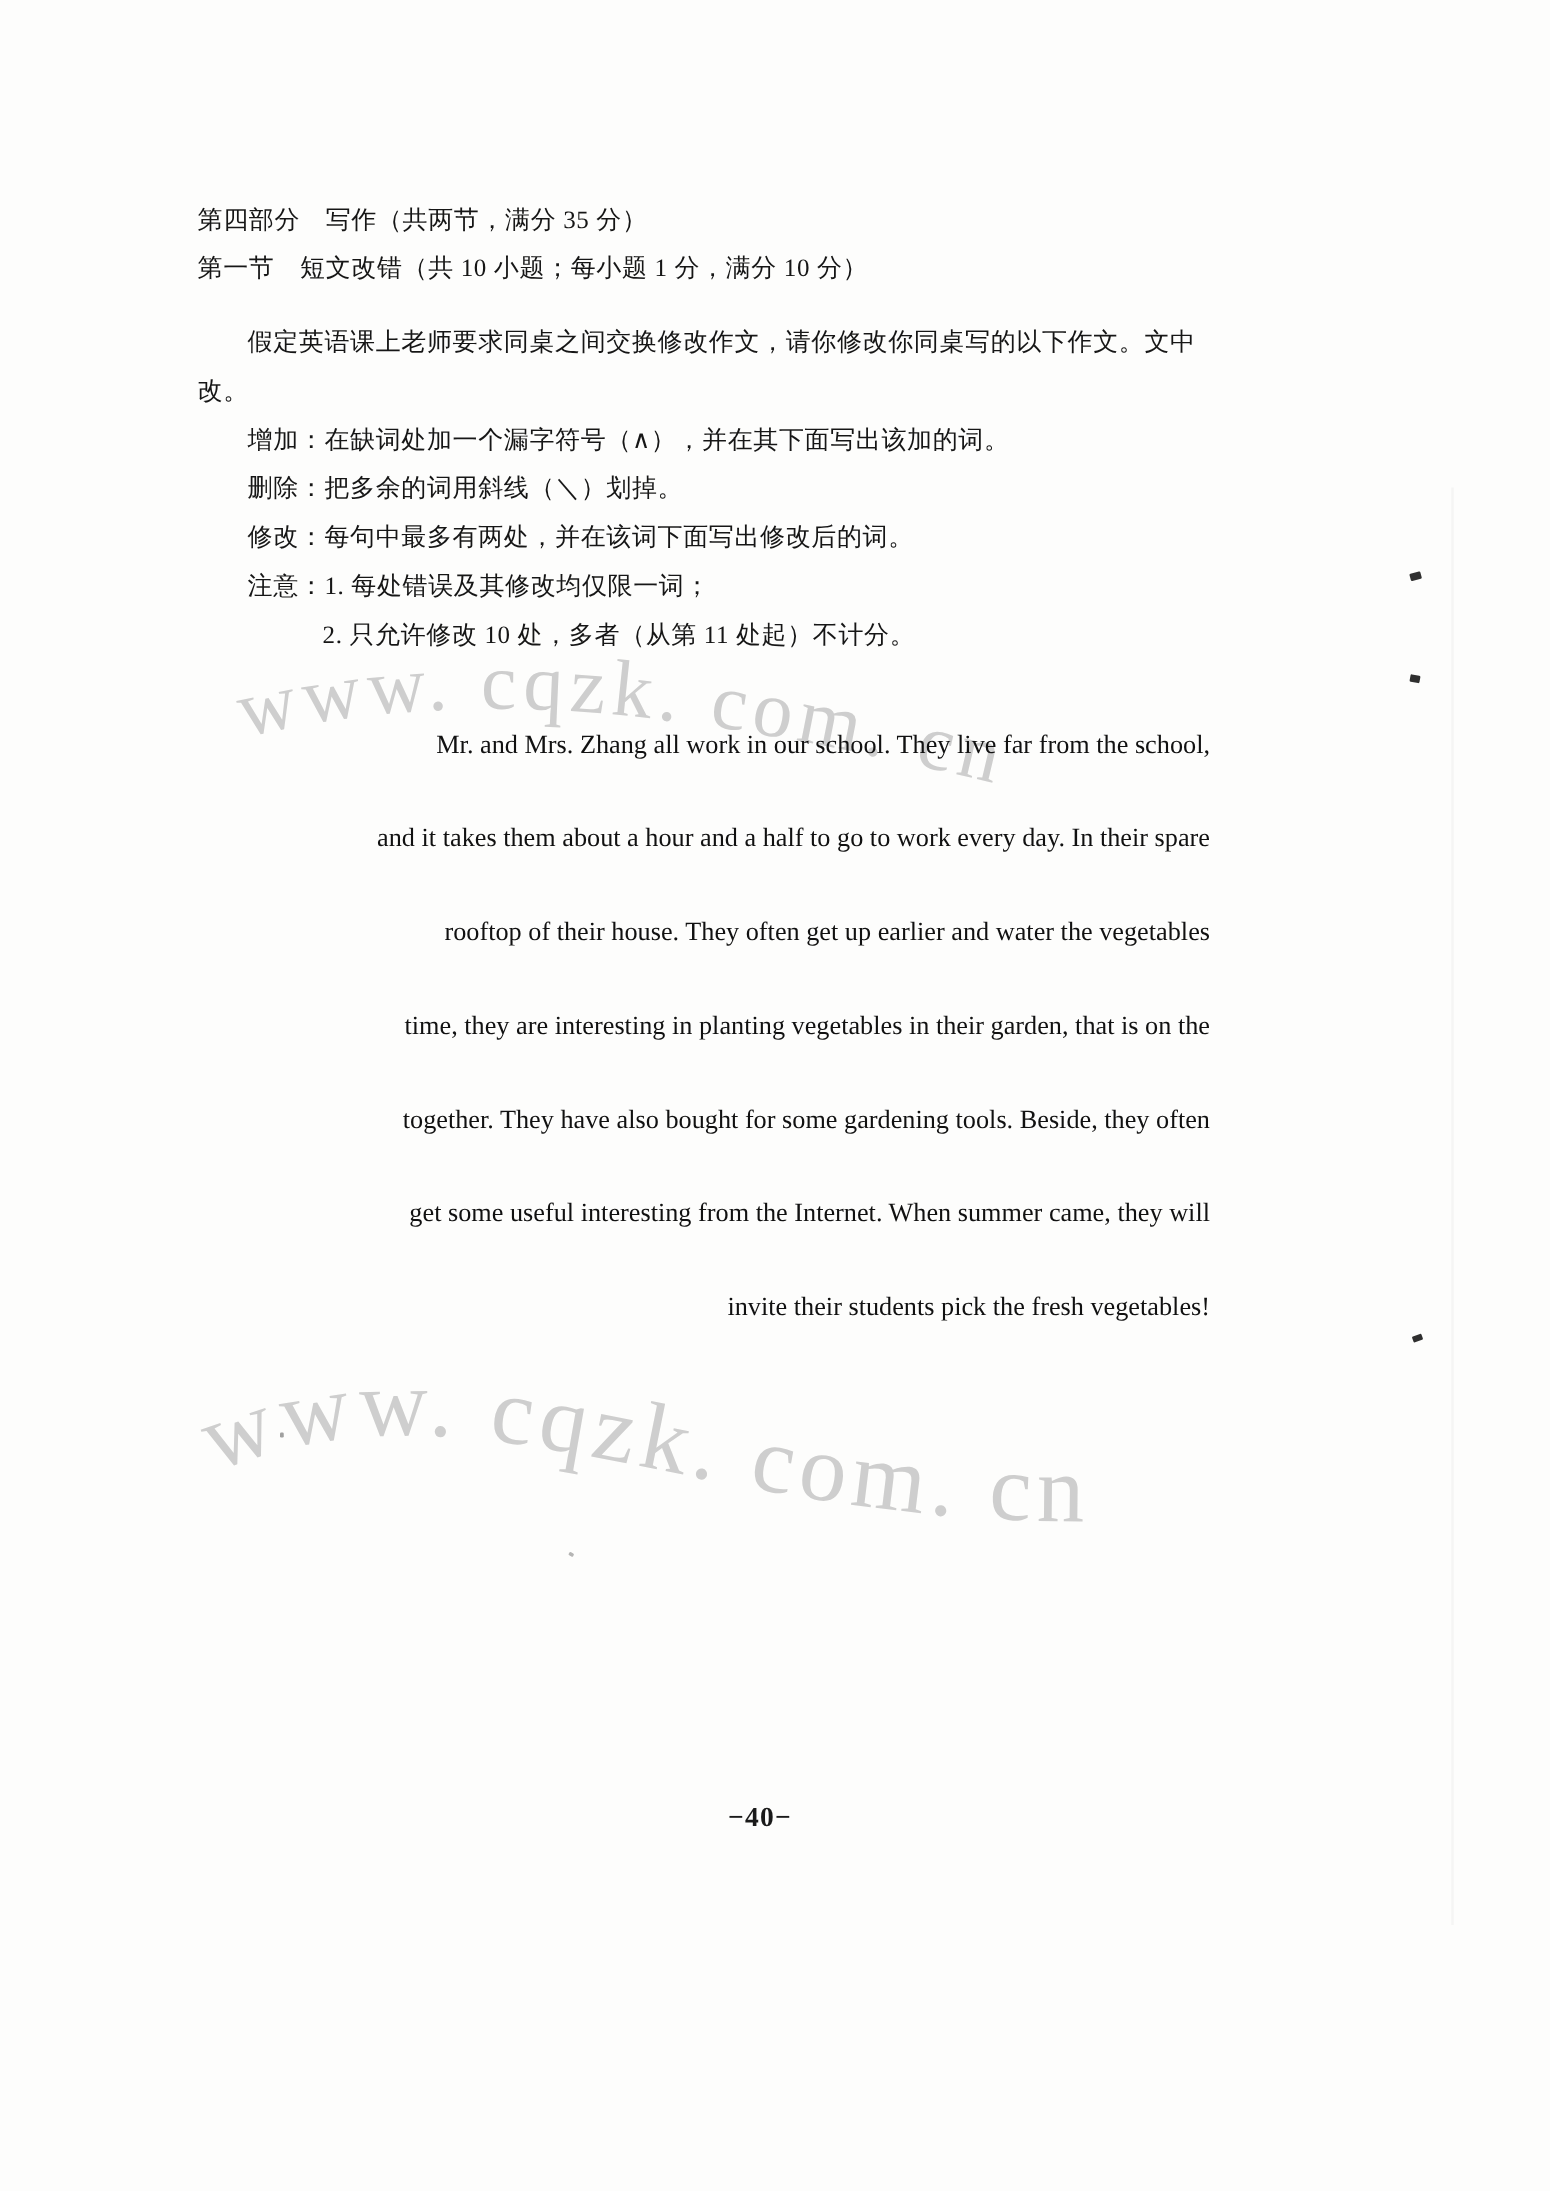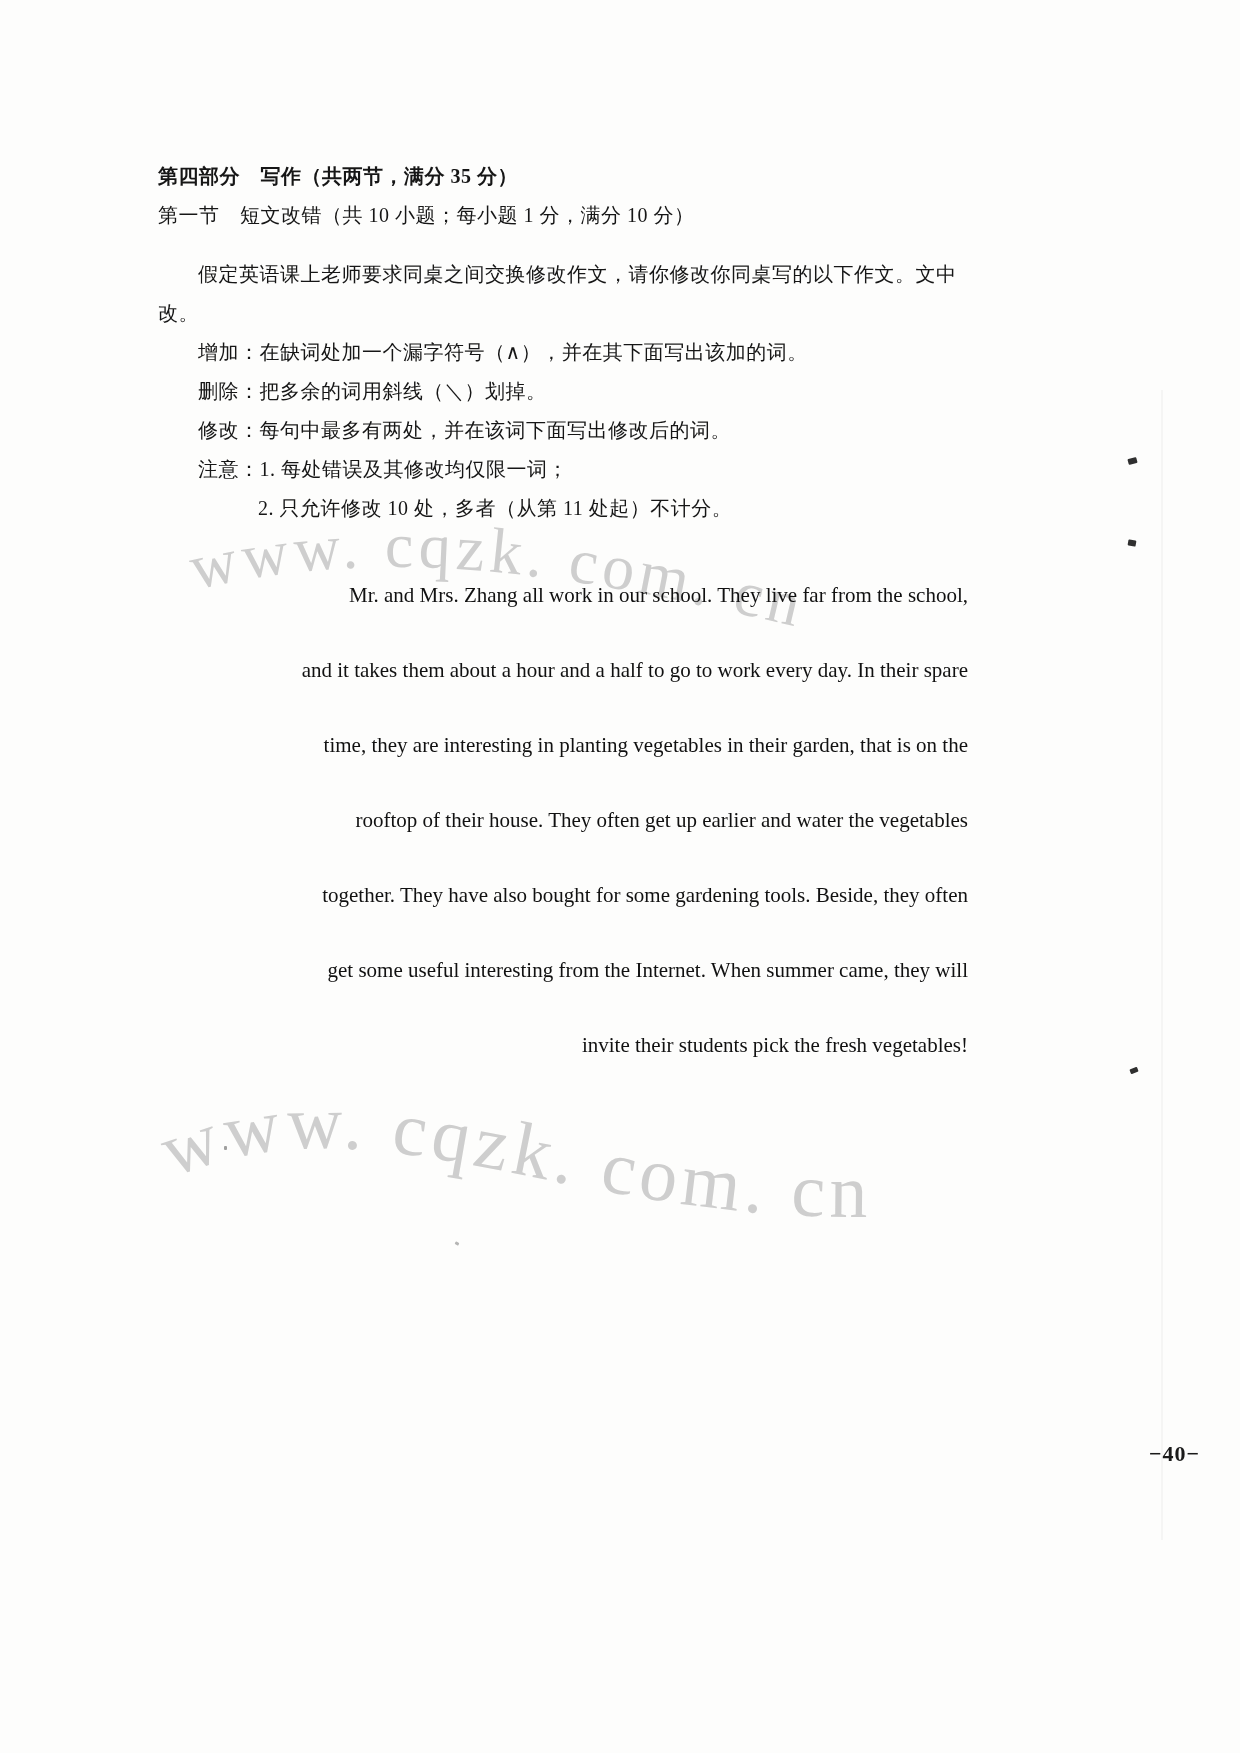--- a/index.html
+++ b/index.html
@@ -21,21 +21,21 @@
   .cn-block {
     position: absolute;
     left: 158px;
     top: 157px;
     width: 790px;
     font-size: 20px;
     line-height: 39px;
     letter-spacing: 0.5px;
   }
   .cn-line { white-space: nowrap; }
-  .part-title { font-weight: 700; }
+  .part-title { font-weight: 400; }
   .section-title .label { font-weight: 400; }
   .intro-first { text-indent: 2em; margin-top: 20px; }
   .rule-line { padding-left: 2em; }
   .note-first { padding-left: 2em; }
   .note-second { padding-left: 5em; }
 
   
   .passage {
     position: absolute;
     left: 158px;
@@ -62,21 +62,21 @@
     letter-spacing: 5px;
   }
   .wm-upper { font-size: 64px; }
   .wm-lower { font-size: 76px; }
 
   
   .page-number {
     position: absolute;
     left: 16px; right: 40px;
     top: 1441px;
-    text-align: right;
+    text-align: center;
     font-size: 22px;
     font-weight: 700;
     letter-spacing: 1px;
     color: #1a1a1a;
   }
 
   
   .speck {
     position: absolute;
     background: #2f2f2f;
@@ -122,22 +122,22 @@
     <div class="cn-line rule-line">增加：在缺词处加一个漏字符号（∧），并在其下面写出该加的词。</div>
     <div class="cn-line rule-line">删除：把多余的词用斜线（＼）划掉。</div>
     <div class="cn-line rule-line">修改：每句中最多有两处，并在该词下面写出修改后的词。</div>
     <div class="cn-line note-first">注意：1. 每处错误及其修改均仅限一词；</div>
     <div class="cn-line note-second">2. 只允许修改 10 处，多者（从第 11 处起）不计分。</div>
   </div>
 
   <div class="passage">
     <div class="passage-line first">Mr. and Mrs. Zhang all work in our school. They live far from the school,</div>
     <div class="passage-line">and it takes them about a hour and a half to go to work every day. In their spare</div>
+    <div class="passage-line">rooftop of their house. They often get up earlier and water the vegetables</div>
     <div class="passage-line">time, they are interesting in planting vegetables in their garden, that is on the</div>
-    <div class="passage-line">rooftop of their house. They often get up earlier and water the vegetables</div>
     <div class="passage-line">together. They have also bought for some gardening tools. Beside, they often</div>
     <div class="passage-line">get some useful interesting from the Internet. When summer came, they will</div>
     <div class="passage-line">invite their students pick the fresh vegetables!</div>
   </div>
 
   <div class="page-number">−40−</div>
 
   <div class="speck speck-1"></div>
   <div class="speck speck-2"></div>
   <div class="speck speck-3"></div>

